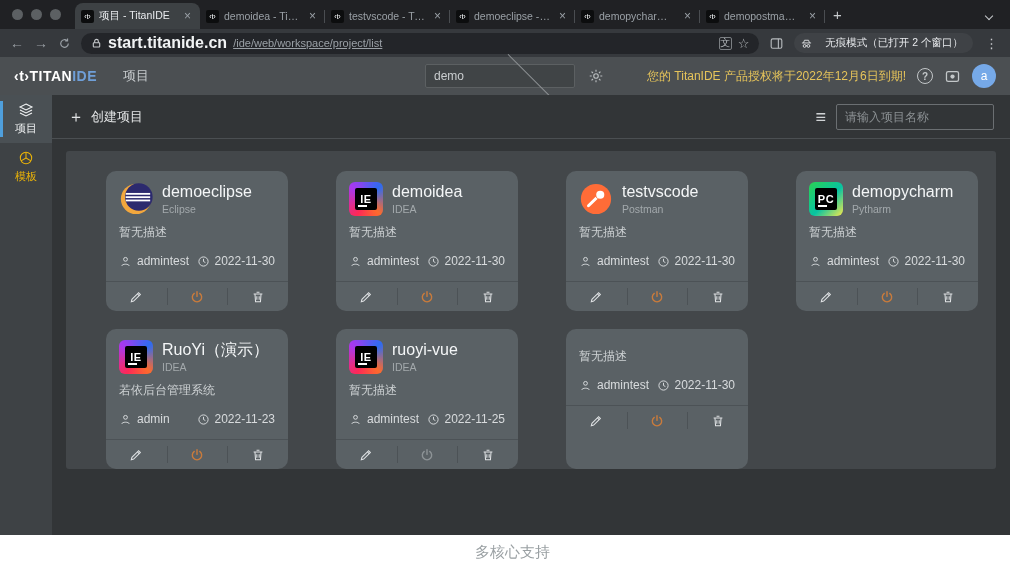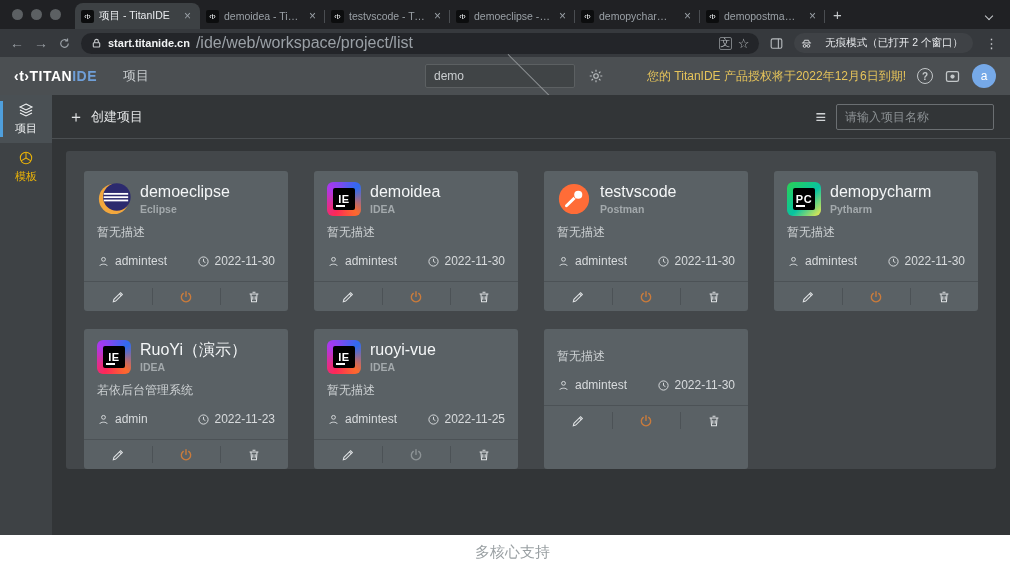--- a/index.html
+++ b/index.html
@@ -22,22 +22,22 @@
   .strip-spacer { flex:1; }
   .chev { display:inline-block; width:6px; height:6px; border-right:1.6px solid #c7cacd; border-bottom:1.6px solid #c7cacd; transform:rotate(45deg); }
   .strip-chev { margin:0 18px 10px 0; }
 
   
   .addressbar { height:28px; background:#36393d; display:flex; align-items:center; padding:0 10px; gap:10px; }
   .navbtn { color:#9aa0a6; font-size:14px; line-height:1; }
   .reload svg { width:13px; height:13px; display:block; }
   .urlpill { flex:1; max-width:690px; height:21px; background:#232529; border-radius:11px; display:flex; align-items:center; padding:0 10px; gap:6px; }
   .lock svg { width:11px; height:11px; display:block; }
-  .urlhost { color:#f1f3f4; font-size:11px; font-weight:bold; }
-  .urlpath { color:#9aa0a6; font-size:16px; }
+  .urlhost { color:#f1f3f4; font-size:16px; font-weight:bold; }
+  .urlpath { color:#9aa0a6; font-size:11px;text-decoration:underline; }
   .url-spacer { flex:1; }
   .translate { color:#b6babd; font-size:10px; border:1px solid #7b7f83; border-radius:2px; width:13px; height:13px; display:flex; align-items:center; justify-content:center; }
   .star { color:#b6babd; font-size:13px; }
   .panelicon svg { width:15px; height:15px; display:block; }
   .incog-pill { height:20px; border-radius:10px; background:#3f4246; display:flex; align-items:center; gap:12px; padding:0 10px 0 6px; }
   .incog-ic svg { width:13px; height:13px; display:block; }
   .incog-pill span { color:#e8eaed; font-size:10.5px; white-space:nowrap; }
   .kebab { color:#c7cacd; font-size:13px; padding:0 2px; }
 
   
@@ -71,27 +71,27 @@
   .createbtn .plus { font-size:16px; line-height:1; }
   .toolbar-right { margin-left:auto; display:flex; align-items:center; gap:10px; }
   .listicon { color:#d0d3d5; font-size:18px; line-height:1; }
   .searchbox { width:158px; height:26px; background:transparent; border:1px solid #6b6f72; border-radius:2px; color:#d7dadc; font-size:12px; padding:0 8px; font-family:"Liberation Sans",sans-serif; outline:none; }
   .searchbox::placeholder { color:#8b9093; }
 
   .panel { margin:12px 14px; height:318px; background:#43474a; border-radius:3px; padding:20px 18px; }
   .grid { display:grid; grid-template-columns:repeat(4,204px); column-gap:26px; row-gap:18px; }
 
   
-  .card { background:#5a6165; border-radius:3px; overflow:hidden; }
+  .card { background:#5a6165; border-radius:10px; overflow:hidden;margin-left:22px; }
   .card-body { padding:11px 13px 6px; }
   .card-head { display:flex; align-items:center; gap:9px; }
   .pico { width:34px; height:34px; flex:none; position:relative; }
   .pico svg { width:34px; height:34px; display:block; }
   .ptitle { color:#f4f6f7; font-size:16px; line-height:1.1; white-space:nowrap; }
-  .psub { color:#a3a9ac; font-size:10.5px; margin-top:3px;font-weight:bold; }
+  .psub { color:#a3a9ac; font-size:10.5px; margin-top:3px; }
   .pdesc { color:#ced2d4; font-size:12px; margin-top:8px; }
   .card-meta { margin-top:13px; display:flex; justify-content:space-between; align-items:center; color:#d8dbdd; font-size:12px;text-align:center; }
   .meta-item { display:flex; align-items:center; gap:5px; }
   .meta-item svg { width:13px; height:13px; }
   .card-actions { border-top:1px solid #4c5256; height:30px; display:flex; align-items:stretch; margin-top:7px; }
   .act { flex:1; display:flex; align-items:center; justify-content:center; color:#dfe2e4; position:relative; cursor:pointer; }
   .act svg { width:14px; height:14px; }
   .act + .act::before { content:""; position:absolute; left:0; top:6px; bottom:6px; width:1px; background:#4c5256; }
   .act.power { color:#c97b3c; }
   .act.power.off { color:#8d9396; }

